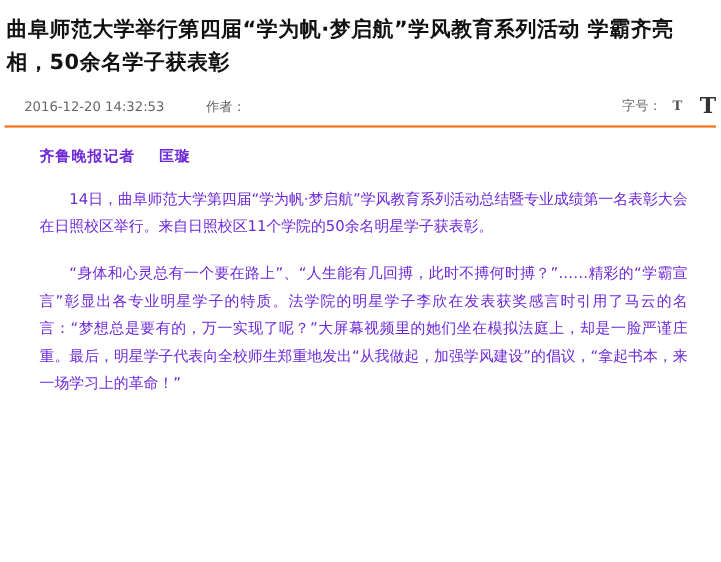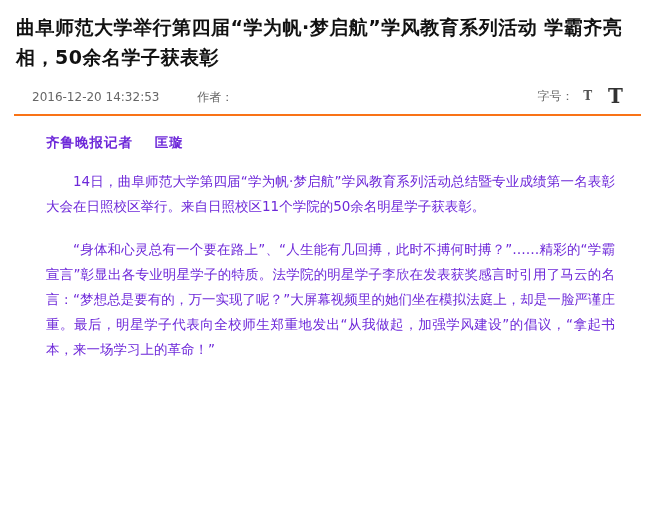--- a/index.html
+++ b/index.html
@@ -12,21 +12,21 @@
     background: #ffffff;
     font-family: "DejaVu Sans", "Liberation Sans", sans-serif;
     color: #000000;
     overflow: hidden;
   }
   .page {
     position: relative;
     width: 655px;
     height: 511px;
     box-sizing: border-box;
-    padding: 0 10px;
+    padding: 0 0;
   }
   .headline {
     font-size: 19px;
     font-weight: bold;
     line-height: 30px;
     letter-spacing: 0.5px;
     color: #111111;
     padding: 12px 6px 4px 6px;
     margin: 0;
   }
@@ -46,21 +46,21 @@
   }
   .meta-date {
     display: inline-block;
     margin-right: 34px;
   }
   .meta-author {
     display: inline-block;
   }
   .meta-right {
     position: absolute;
-    right: 18px;
+    right: 0;
     top: 2px;
     font-size: 12px;
     color: #666666;
     white-space: nowrap;
   }
   .fontsize-label {
     display: inline-block;
     vertical-align: middle;
     margin-right: 6px;
   }

